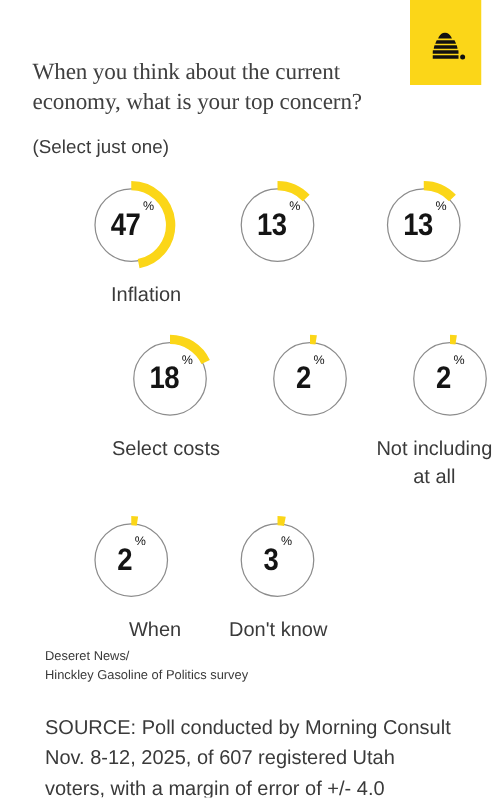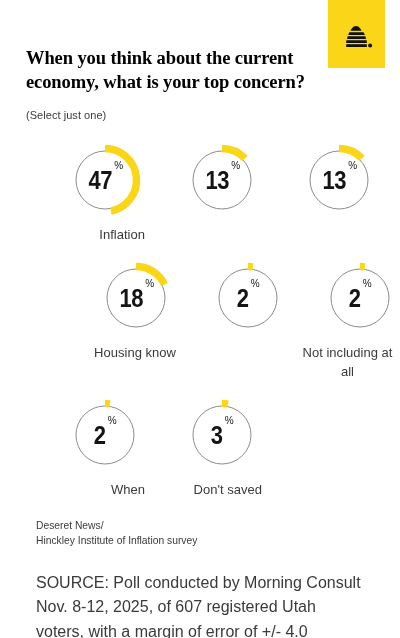--- a/index.html
+++ b/index.html
@@ -25,30 +25,30 @@
     height: 68px;
     background: #FBD618;
   }
   .logo-block svg { position: absolute; left: 13px; top: 26px; }
 
   .header {
     padding: 46px 26px 0 26px;
   }
   .title {
     font-family: "Liberation Serif", serif;
-    font-weight: bold;
+    font-weight: normal;
     font-size: 18.5px;
     line-height: 1.32;
     letter-spacing: -0.1px;
-    color: #000000;
+    color: #404040;
     margin: 0;
     max-width: 300px;
   }
   .subtitle {
-    font-size: 11px;
+    font-size: 15px;
     color: #3b3b3b;
     margin: 14px 0 0 0;
     letter-spacing: 0.05px;
   }
 
   
   .grid {
     position: absolute;
     top: 140px;
     left: 0;
@@ -99,21 +99,21 @@
     font-weight: normal;
     color: #141414;
     align-self: flex-start;
     margin-top: 20px;
     margin-left: 1px;
   }
 
   .cell-label {
     margin-top: 6px;
     text-align: center;
-    font-size: 13px;
+    font-size: 16px;
     line-height: 1.42;
     color: #3a3a3a;
     max-width: 108px;
     letter-spacing: 0.02px;
   }
 
   
   .footer {
     position: absolute;
     left: 36px;
@@ -204,21 +204,21 @@
       <div class="donut">
         <svg width="80" height="80" viewBox="0 0 80 80">
           <circle cx="40" cy="40" r="29" fill="none" stroke="#8c8c8c" stroke-width="1"></circle>
           <path class="arc" fill="none" stroke="#FBD618" stroke-width="7.5" d="M 40 8.5 A 31.5 31.5 0 0 1 68.50205215267961 26.587952315700207"></path>
         </svg>
         <div class="donut-value">
           <span class="num">18</span>
           <span class="pct">%</span>
         </div>
       </div>
-      <div class="cell-label">Housing know</div>
+      <div class="cell-label">Select costs</div>
     </div>
 
     <div class="cell">
       <div class="donut">
         <svg width="80" height="80" viewBox="0 0 80 80">
           <circle cx="40" cy="40" r="29" fill="none" stroke="#8c8c8c" stroke-width="1"></circle>
           <path class="arc" fill="none" stroke="#FBD618" stroke-width="7.5" d="M 40 8.5 A 31.5 31.5 0 0 1 44.92768564876727 8.887817271253159"></path>
         </svg>
         <div class="donut-value">
           <span class="num">2</span>
@@ -261,26 +261,26 @@
       <div class="donut">
         <svg width="80" height="80" viewBox="0 0 80 80">
           <circle cx="40" cy="40" r="29" fill="none" stroke="#8c8c8c" stroke-width="1"></circle>
           <path class="arc" fill="none" stroke="#FBD618" stroke-width="7.5" d="M 40 8.5 A 31.5 31.5 0 0 1 45.90251140945032 9.057951602046305"></path>
         </svg>
         <div class="donut-value">
           <span class="num">3</span>
           <span class="pct">%</span>
         </div>
       </div>
-      <div class="cell-label">Don't saved</div>
+      <div class="cell-label">Don't know</div>
     </div>
 
     <div class="cell"></div>
   </div>
 </div>
 
 <div class="footer">
   <p class="credit">
     <span>Deseret News/</span><br>
-    <span>Hinckley Institute of Inflation survey</span>
+    <span>Hinckley Gasoline of Politics survey</span>
   </p>
   <p class="source">SOURCE: Poll conducted by Morning Consult Nov. 8-12, 2025, of 607 registered Utah voters, with a margin of error of +/- 4.0 percentage points.</p>
 </div>
 
 </body></html>

